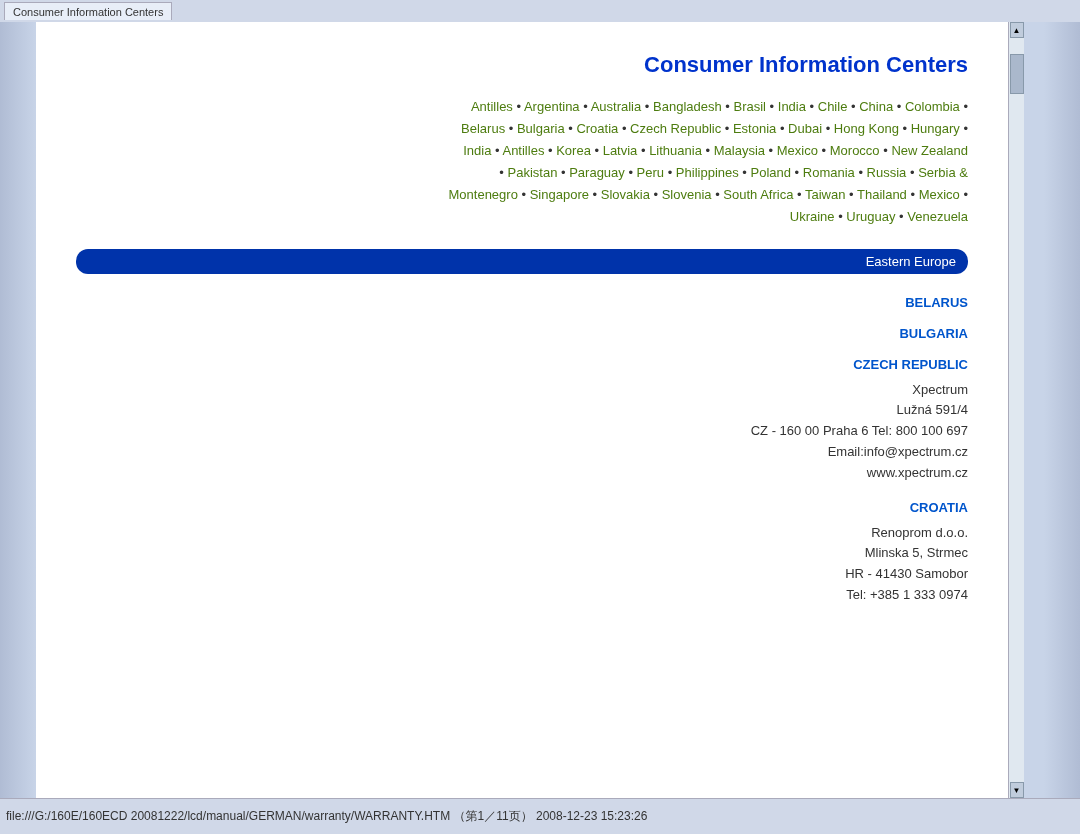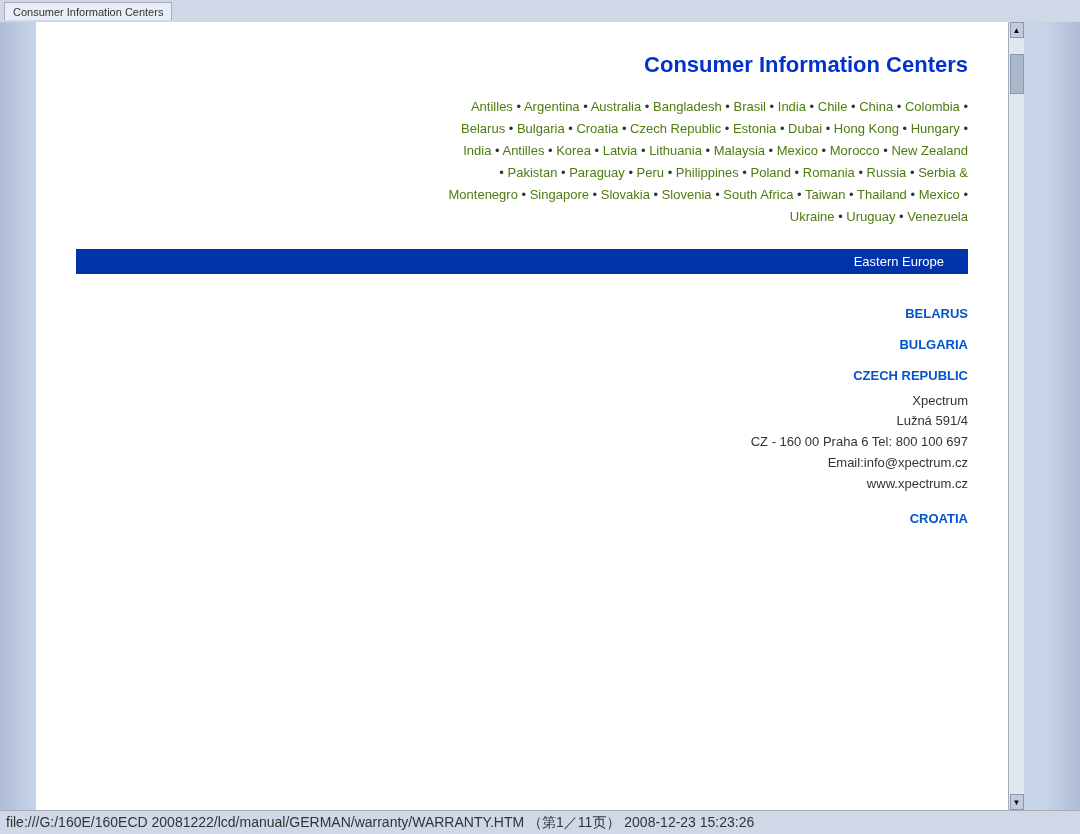--- a/index.html
+++ b/index.html
@@ -96,49 +96,50 @@
       text-decoration: none;
     }
 
     .links-section span.separator {
       color: #333;
     }
 
     .section-header {
       background-color: #0033aa;
       color: white;
-      padding: 5px 24px;
+      padding: 5px 12px;
       font-size: 13px;
       font-weight: normal;
-      margin-bottom: 32px;
+      margin-bottom: 21px;
+      border-radius: 12px;
     }
 
     .country-title {
       color: #0055cc;
       font-size: 13px;
       font-weight: bold;
       margin-bottom: 8px;
       margin-top: 16px;
     }
 
     .country-info {
       color: #333;
       font-size: 13px;
       line-height: 1.6;
       margin-bottom: 16px;
     }
 
     .status-bar {
-      height: 24px;
+      height: 36px;
       background: #d0d8e8;
       border-top: 1px solid #aab;
       display: flex;
       align-items: center;
       padding: 0 6px;
-      font-size: 14px;
+      font-size: 12px;
       color: #333;
     }
 
     .scrollbar-track {
       width: 16px;
       background: #e0e8f0;
       border-left: 1px solid #aab;
       display: flex;
       flex-direction: column;
       align-items: center;
@@ -235,20 +236,26 @@
       <div class="country-title">CZECH REPUBLIC</div>
       <div class="country-info">
         Xpectrum<br>
         Lužná 591/4<br>
         CZ - 160 00 Praha 6 Tel: 800 100 697<br>
         Email:info@xpectrum.cz<br>
         www.xpectrum.cz
       </div>
 
       <div class="country-title">CROATIA</div>
+      <div class="country-info">
+        Renoprom d.o.o.<br>
+        Mlinska 5, Strmec<br>
+        HR - 41430 Samobor<br>
+        Tel: +385 1 333 0974
+      </div>
     </div>
 
     <div class="scrollbar-track">
       <div class="scrollbar-arrow">▲</div>
       <div class="scrollbar-thumb"></div>
       <div style="flex:1;"></div>
       <div class="scrollbar-arrow">▼</div>
     </div>
 
     <div class="right-sidebar-inner"></div>

